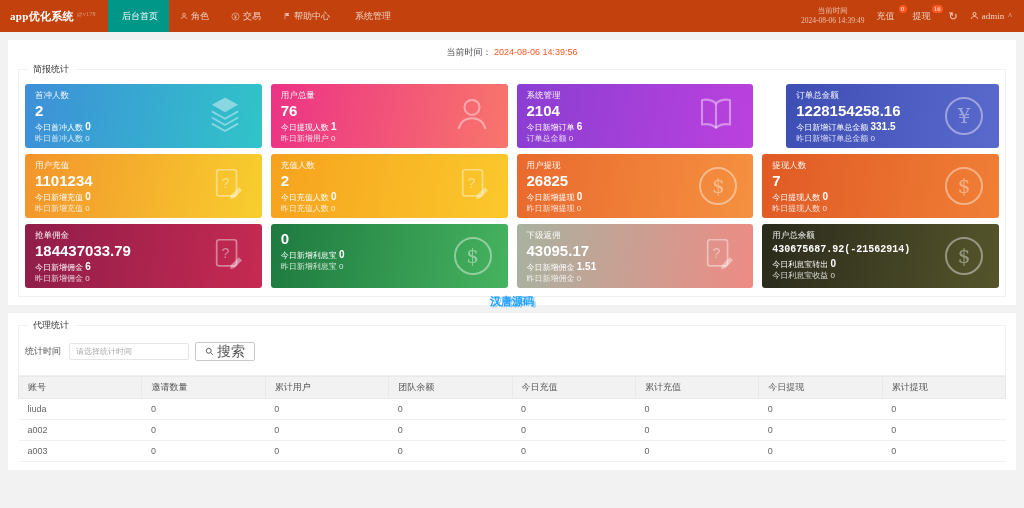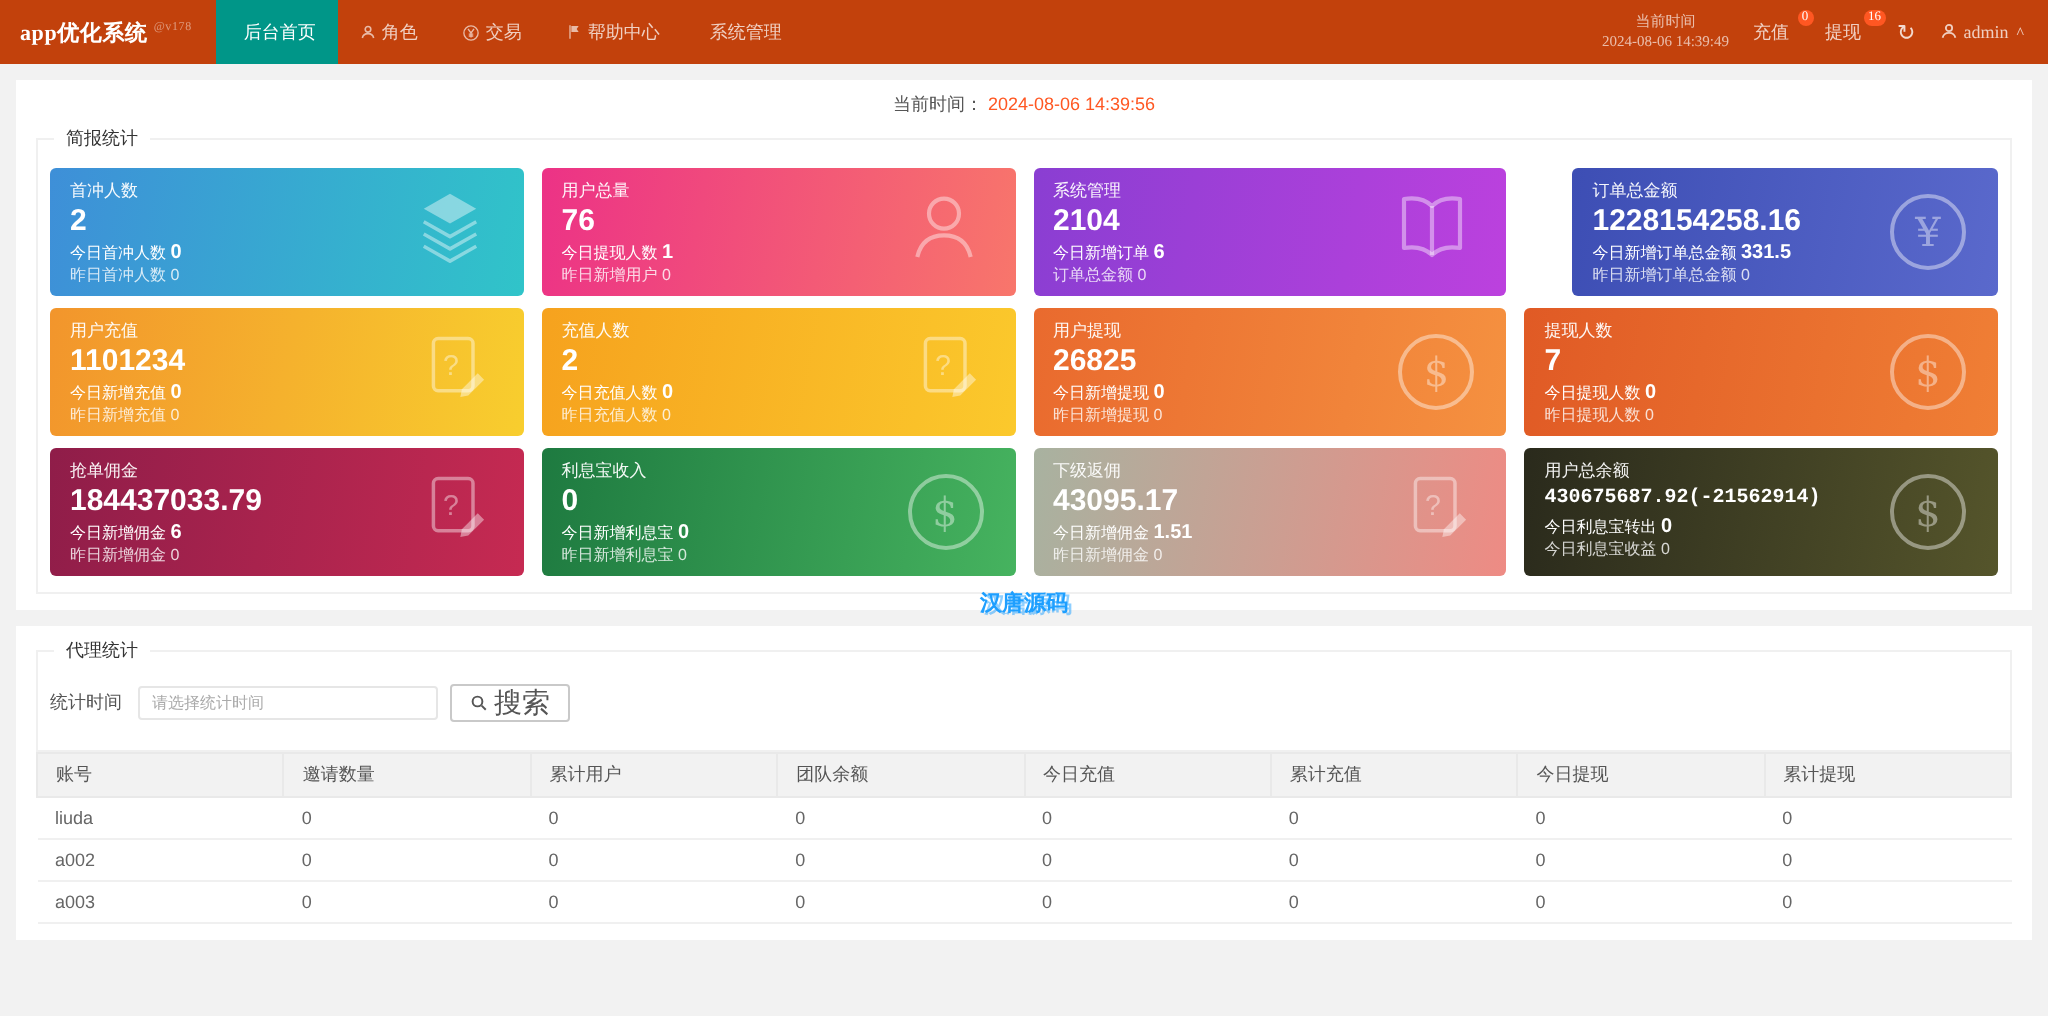--- a/index.html
+++ b/index.html
@@ -42,21 +42,21 @@
   .card-sub.dim { opacity:.8; font-weight:normal; }
   .card-sub.dim b { font-weight:normal; font-size:8px; }
   .card-icon { position:absolute; right:16px; top:50%; transform:translateY(-50%); color:rgba(255,255,255,.42); }
   .coin { width:38px; height:38px; border:2px solid currentColor; border-radius:50%; display:flex; align-items:center; justify-content:center; font-size:20px; font-family:"DejaVu Serif",serif; }
 
   .watermark { position:absolute; left:50%; bottom:-4px; transform:translateX(-50%); color:#1E9FFF; font-weight:bold; font-size:11px; text-shadow:2px 1px 0 rgba(30,159,255,.5); white-space:nowrap; z-index:5; }
 
   
   .form-row { display:flex; align-items:center; gap:6px; padding:4px 2px 8px; font-size:9px; color:#555; }
   .form-label { padding-right:2px; }
-  .form-input { width:150px; height:17px; border:1px solid #e6e6e6; border-radius:2px; padding:0 6px; font-size:8px; color:#666; outline:none; }
+  .form-input { width:120px; height:17px; border:1px solid #e6e6e6; border-radius:2px; padding:0 6px; font-size:8px; color:#666; outline:none; }
   .form-input::placeholder { color:#aaa; }
   .btn-search { height:19px; padding:0 9px; background:#fff; border:1px solid #c9c9c9; border-radius:2px; font-size:14px; color:#555; display:flex; align-items:center; gap:3px; cursor:pointer; }
   .mag { display:inline-flex; }
 
   table.agent { width:100%; border-collapse:collapse; font-size:9px; color:#666; table-layout:fixed; }
   table.agent th { background:#f2f2f2; font-weight:normal; text-align:left; padding:4px 9px; border:1px solid #e9e9e9; color:#555; }
   table.agent td { padding:5px 9px; border-bottom:1px solid #f0f0f0; background:#fff; }
 </style>
 </head>
 <body>
@@ -241,21 +241,20 @@
           <div class="card-sub"><span>今日新增佣金</span> <b>6</b></div>
           <div class="card-sub dim"><span>昨日新增佣金</span> <b>0</b></div>
           <div class="card-icon"><svg width="38" height="38" viewBox="0 0 48 48" fill="none" stroke="currentColor" stroke-width="2.2" stroke-linejoin="round">
               <rect x="11" y="6" width="25" height="33" rx="3"></rect>
               <text x="17" y="29" font-size="18" fill="currentColor" stroke="none">?</text>
               <path fill="currentColor" stroke="none" d="M29 38l10-10 4 4-10 10-5 1z"></path>
             </svg></div>
         </div>
 
         <div class="card" style="background: linear-gradient(100deg, rgb(30, 122, 64) 0%, rgb(70, 179, 95) 100%);">
-          <div class="card-title">利息宝收入</div>
           <div class="card-value">0</div>
           <div class="card-sub"><span>今日新增利息宝</span> <b>0</b></div>
           <div class="card-sub dim"><span>昨日新增利息宝</span> <b>0</b></div>
           <div class="card-icon">
             <div class="coin">$</div>
           </div>
         </div>
 
         <div class="card" style="background: linear-gradient(100deg, rgb(168, 178, 160) 0%, rgb(238, 139, 132) 100%);">
           <div class="card-title">下级返佣</div>

